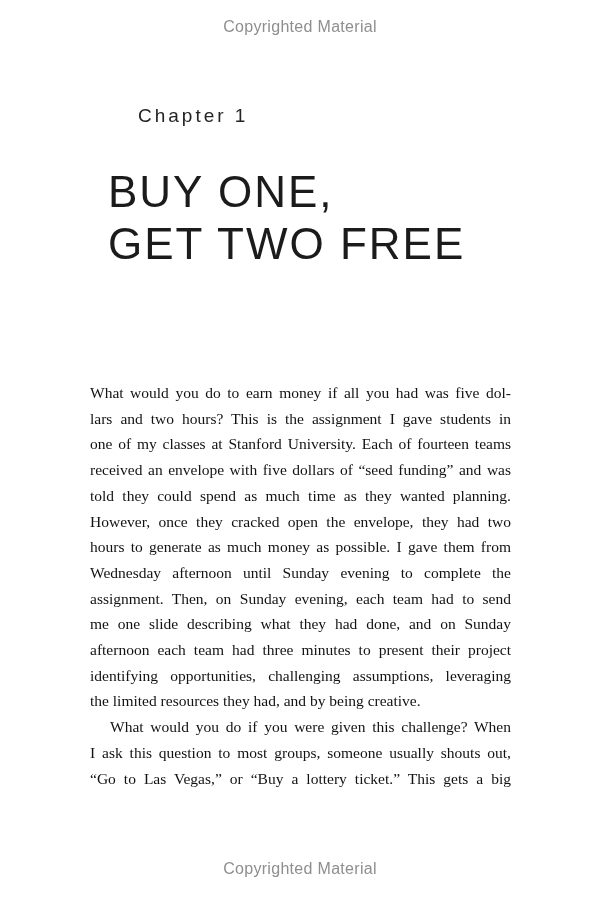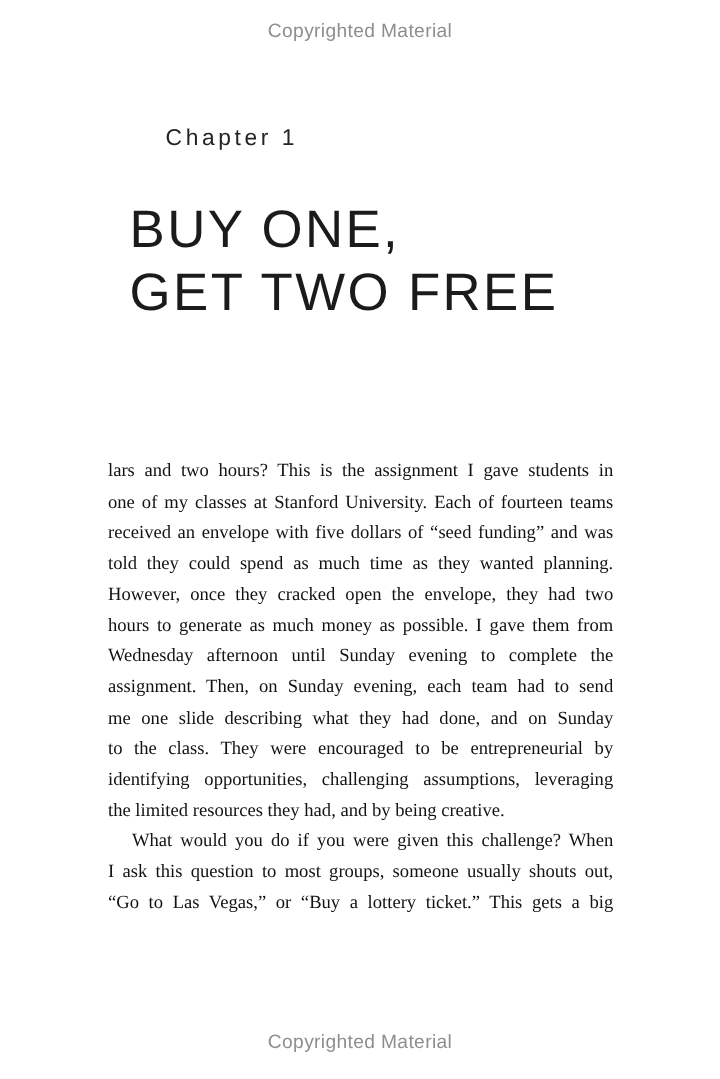--- a/index.html
+++ b/index.html
@@ -79,30 +79,31 @@
   <div class="notice notice-top">Copyrighted Material</div>
 
   <div class="chapter-label">Chapter 1</div>
 
   <div class="book-title">
     <div>BUY ONE,</div>
     <div>GET TWO FREE</div>
   </div>
 
   <div class="body-text">
+      <div class="text-line">What would you do to earn money if all you had was five dol-</div>
       <div class="text-line">lars and two hours? This is the assignment I gave students in</div>
       <div class="text-line">one of my classes at Stanford University. Each of fourteen teams</div>
       <div class="text-line">received an envelope with five dollars of “seed funding” and was</div>
       <div class="text-line">told they could spend as much time as they wanted planning.</div>
       <div class="text-line">However, once they cracked open the envelope, they had two</div>
       <div class="text-line">hours to generate as much money as possible. I gave them from</div>
       <div class="text-line">Wednesday afternoon until Sunday evening to complete the</div>
       <div class="text-line">assignment. Then, on Sunday evening, each team had to send</div>
       <div class="text-line">me one slide describing what they had done, and on Sunday</div>
-      <div class="text-line">to the class. They were encouraged to be entrepreneurial by</div>
+      <div class="text-line">afternoon each team had three minutes to present their project</div>
       <div class="text-line">identifying opportunities, challenging assumptions, leveraging</div>
       <div class="text-line para-end">the limited resources they had, and by being creative.</div>
       <div class="text-line indent">What would you do if you were given this challenge? When</div>
       <div class="text-line">I ask this question to most groups, someone usually shouts out,</div>
       <div class="text-line">“Go to Las Vegas,” or “Buy a lottery ticket.” This gets a big</div>
     </div>
 
   <div class="notice notice-bottom">Copyrighted Material</div>
 
 </div>

